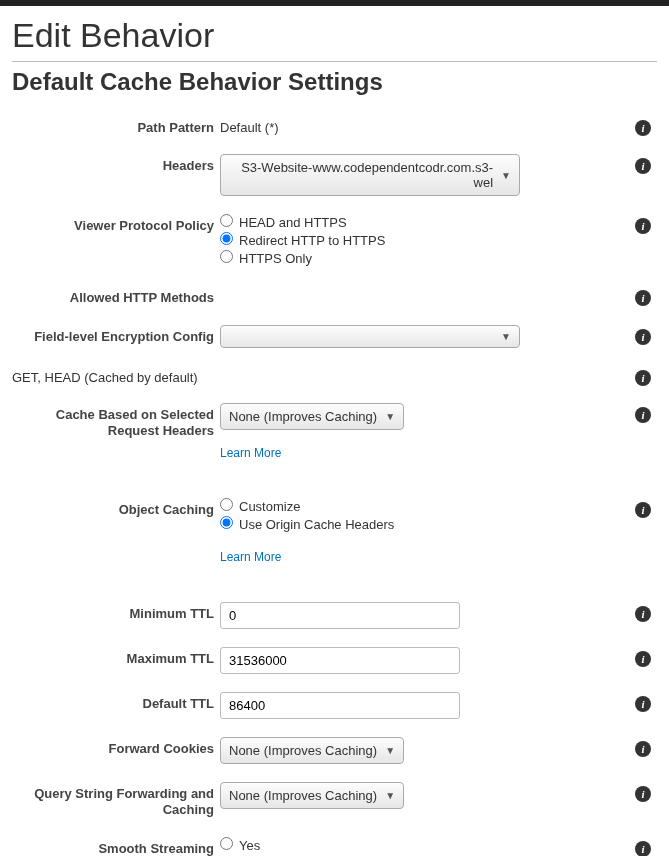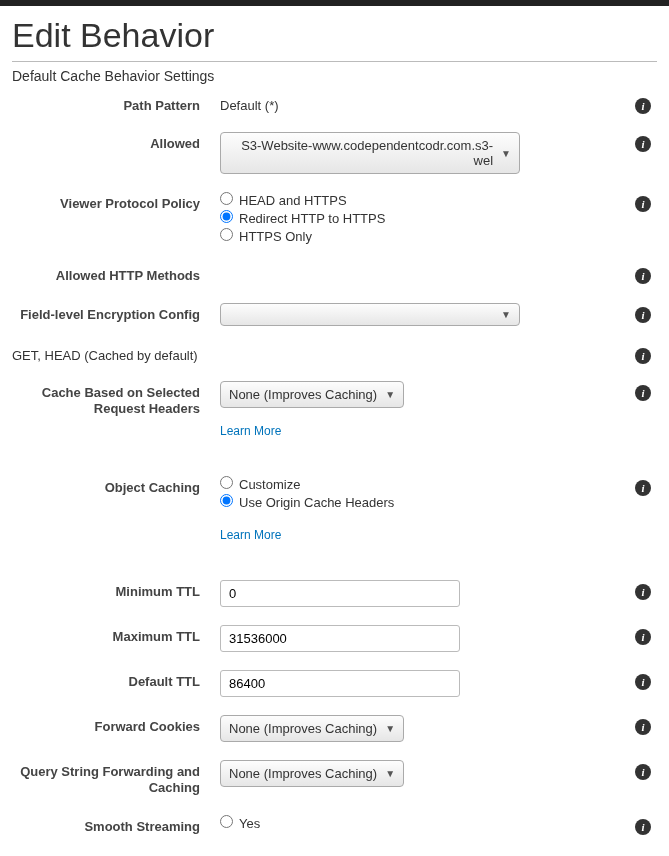--- a/index.html
+++ b/index.html
@@ -12,39 +12,39 @@
   }
   .topbar { height: 6px; background: #222; }
   .container { padding: 8px 12px 20px 12px; }
   h1 {
     font-size: 34px;
     font-weight: 400;
     color: #333;
     margin: 2px 0 6px 0;
   }
   h2 {
-    font-size: 14px;
-    font-weight: 400;
+    font-size: 24px;
+    font-weight: 700;
     color: #333;
     border-top: 1px solid #bbb;
     padding-top: 6px;
-    margin-bottom: 10px;
+    margin-bottom: 20px;
   }
   .form-row {
     display: flex;
     align-items: flex-start;
     margin-bottom: 18px;
     position: relative;
   }
   .label-col {
     width: 208px;
     text-align: right;
     font-weight: 600;
     color: #444;
-    padding-right: 20px;
+    padding-right: 6px;
     padding-top: 4px;
     line-height: 1.25;
     flex-shrink: 0;
   }
   .control-col {
     flex: 1;
     padding-right: 40px;
   }
   .info-col {
     position: absolute;
@@ -122,21 +122,21 @@
 
   <div class="form-row">
     <div class="label-col">Path Pattern</div>
     <div class="control-col">
       <div class="static-text">Default (*)</div>
     </div>
     <div class="info-col"><span class="info-icon">i</span></div>
   </div>
 
   <div class="form-row">
-    <div class="label-col">Allowed</div>
+    <div class="label-col">Headers</div>
     <div class="control-col">
       <div class="dropdown wide">
         <span>S3-Website-www.codependentcodr.com.s3-wel</span>
         <span class="chevron">▼</span>
       </div>
     </div>
     <div class="info-col"><span class="info-icon">i</span></div>
   </div>
 
   <div class="form-row">

